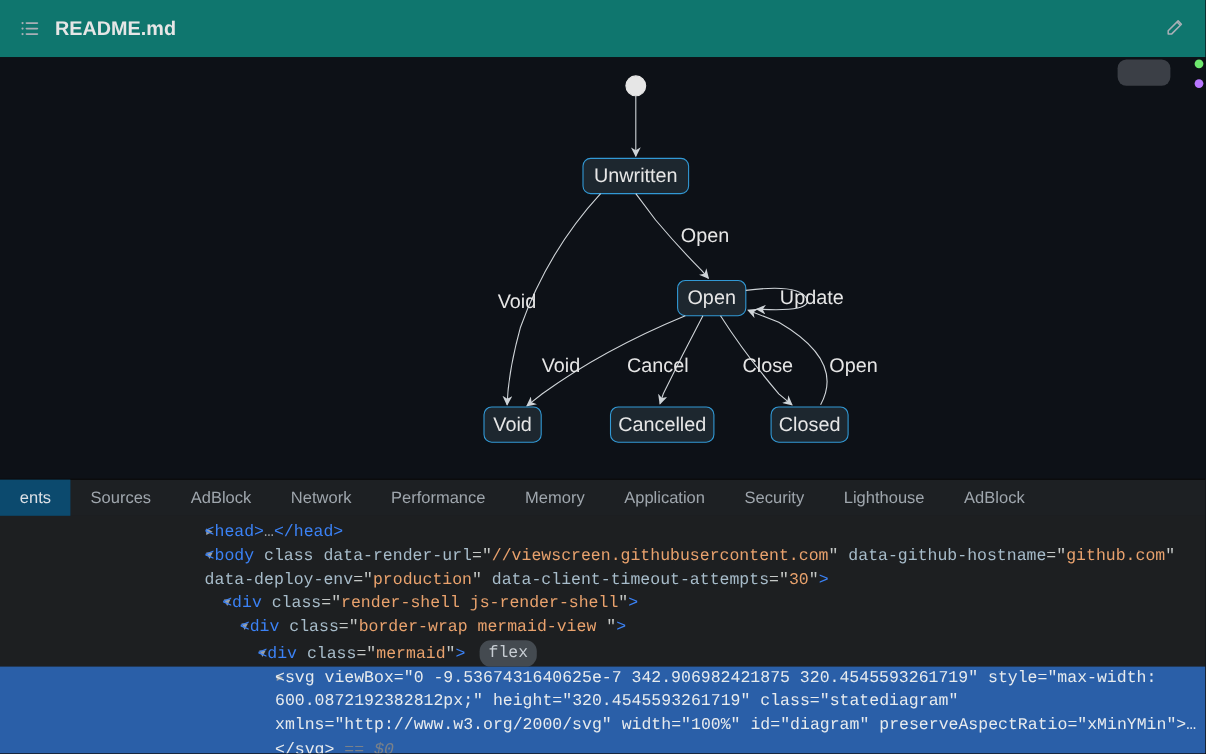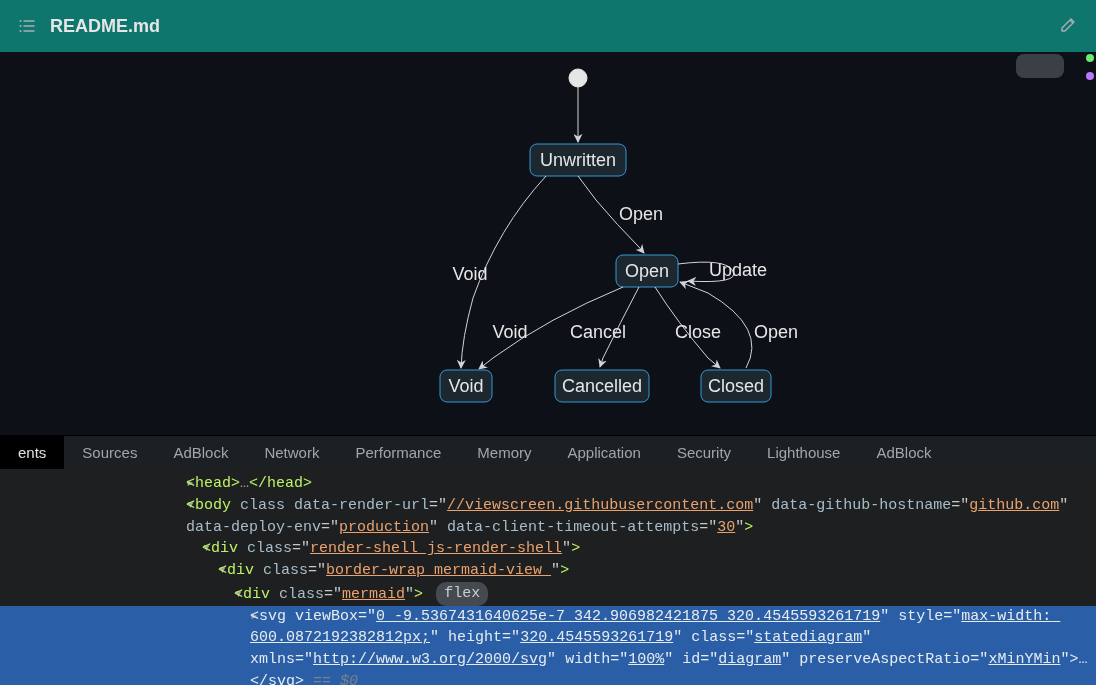--- a/index.html
+++ b/index.html
@@ -80,21 +80,21 @@
   .dt-tab {
     padding: 0 18px;
     height: 100%;
     display: flex; align-items: center;
     color: #9fa6ad;
     cursor: default;
     font-size: 15px;
     gap: 6px;
   }
   .dt-tab.active {
-    background: #000000;
+    background: #0c4a6e;
     color: #dde1e6;
   }
   .pin-icon { color:#9fa6ad; font-size:13px; }
 
   
   .dom-tree {
     flex: 1;
     background: #1d1f21;
     font-family: "SFMono-Regular","Consolas","Liberation Mono",Menlo,monospace;
     font-size: 15px;
@@ -111,23 +111,23 @@
   .line.l1 { padding-left: 186px; }
   .line.l2 { padding-left: 202px; }
   .line.l3 { padding-left: 218px; }
   .line.l4 { padding-left: 234px; }
   .line.l5 { padding-left: 250px; }
   .line.selected {
     background: #2a5fa8;
     color: #e7ebee;
   }
   .tri { color:#9aa0a6; width: 0; display:inline-block; }
-  .tag { color:#bef264; }
+  .tag { color:#3b82f6; }
   .attr-name { color:#a7bcca;text-align:right; }
-  .attr-val { color:#e9a26d;text-decoration:underline; }
+  .attr-val { color:#e9a26d; }
   .punct { color:#c5c8c6; }
   .ellips { color:#9aa0a6; }
   .line.selected .tag,
   .line.selected .attr-name,
   .line.selected .attr-val,
   .line.selected .punct,
   .line.selected .ellips { color:#e7ebee; }
   .shade { color:#7a8189; font-style: italic; }
   .flex-badge {
     display: inline-block;

